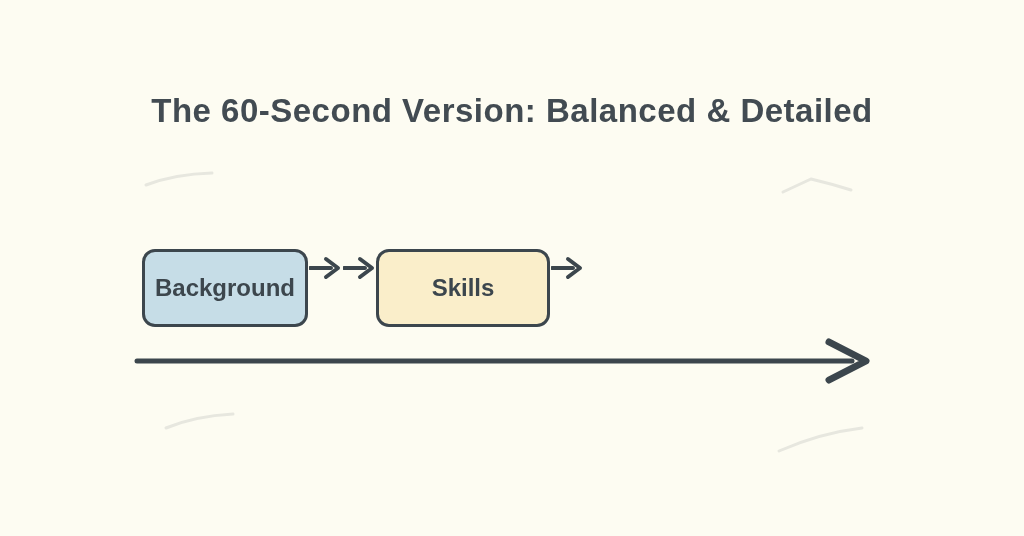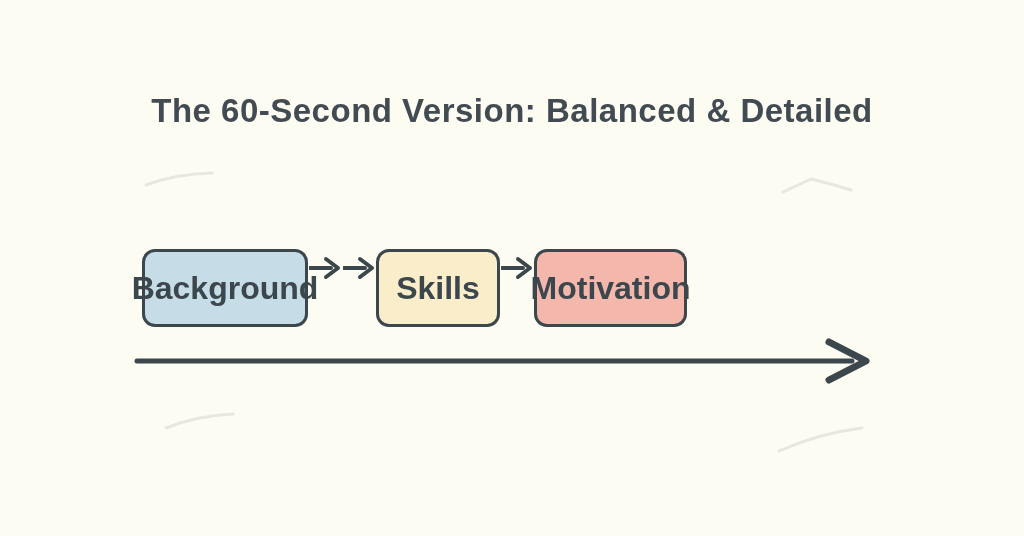--- a/index.html
+++ b/index.html
@@ -30,30 +30,30 @@
     display:flex;
     align-items:center;
   }
   .step-box{
     height:78px;
     display:flex;
     align-items:center;
     justify-content:center;
     border:3px solid #3c464d;
     border-radius:13px;
-    font-size:32px;
+    font-size:24px;
     font-weight:700;
     color:#3c464d;
     box-sizing:border-box;
     flex:0 0 auto;
     margin-top:40px;
   }
   .step-box.w1{width:166px;}
   .step-box.w2{width:148px;}
-  .step-box.w3{width:124px;}
+  .step-box.w3{width:174px;}
   .step-box.w4{width:153px;}
   .connector{
     flex:0 0 auto;
     width:32px;height:40px;
     display:flex;align-items:center;justify-content:center;
     margin:0 1px;
   }
   .long-arrow{
     position:absolute;
     left:130px;top:332px;
@@ -104,23 +104,20 @@
       <span>Skills</span>
     </div>
 
     <div class="connector">
       <svg width="32" height="40" viewBox="0 0 32 40">
         <path d="M1 20 H22" stroke="#3c464d" stroke-width="4" stroke-linecap="round" fill="none"></path>
         <path d="M17 11 L29 20 L17 29" stroke="#3c464d" stroke-width="4" stroke-linecap="round" stroke-linejoin="round" fill="none"></path>
       </svg>
     </div>
 
-    <div class="step-box w4" style="background: rgb(244, 183, 171);">
-      <span>Motivation</span>
-    </div>
 
   </div>
 
   <svg class="long-arrow" viewBox="0 0 750 60">
     <path d="M7 29 H722" stroke="#3c464d" stroke-width="5" stroke-linecap="round" fill="none"></path>
     <path d="M699 10 L736 29 L699 48" stroke="#3c464d" stroke-width="7" stroke-linecap="round" stroke-linejoin="round" fill="none"></path>
   </svg>
 
 </div>
 

